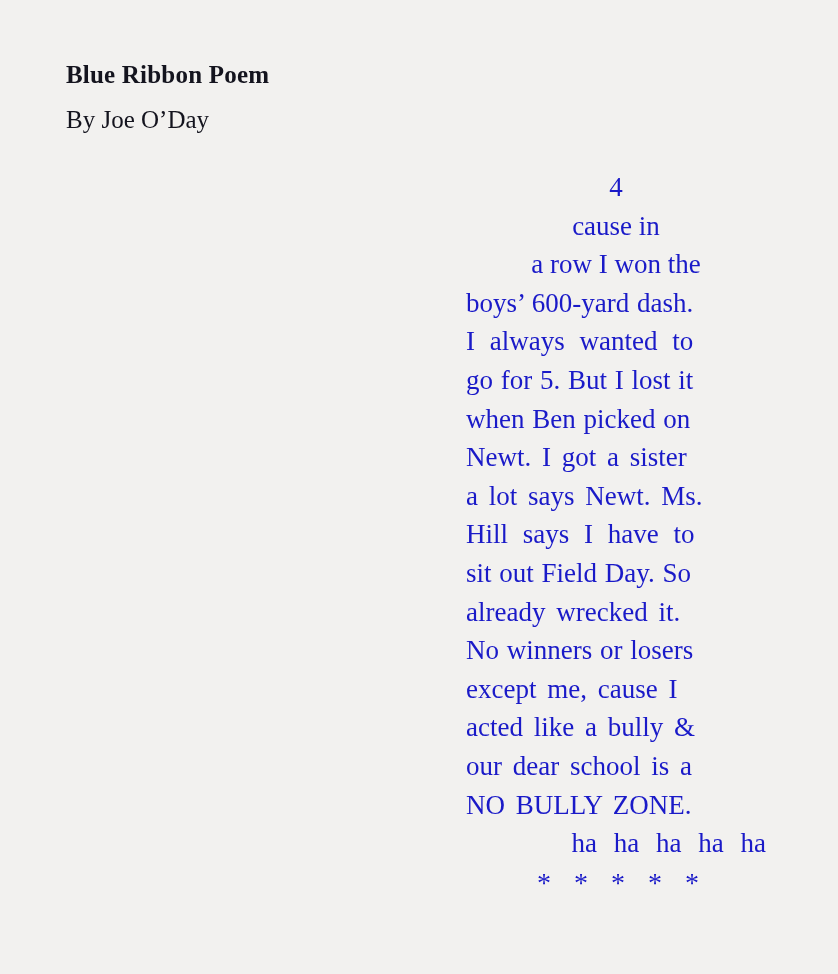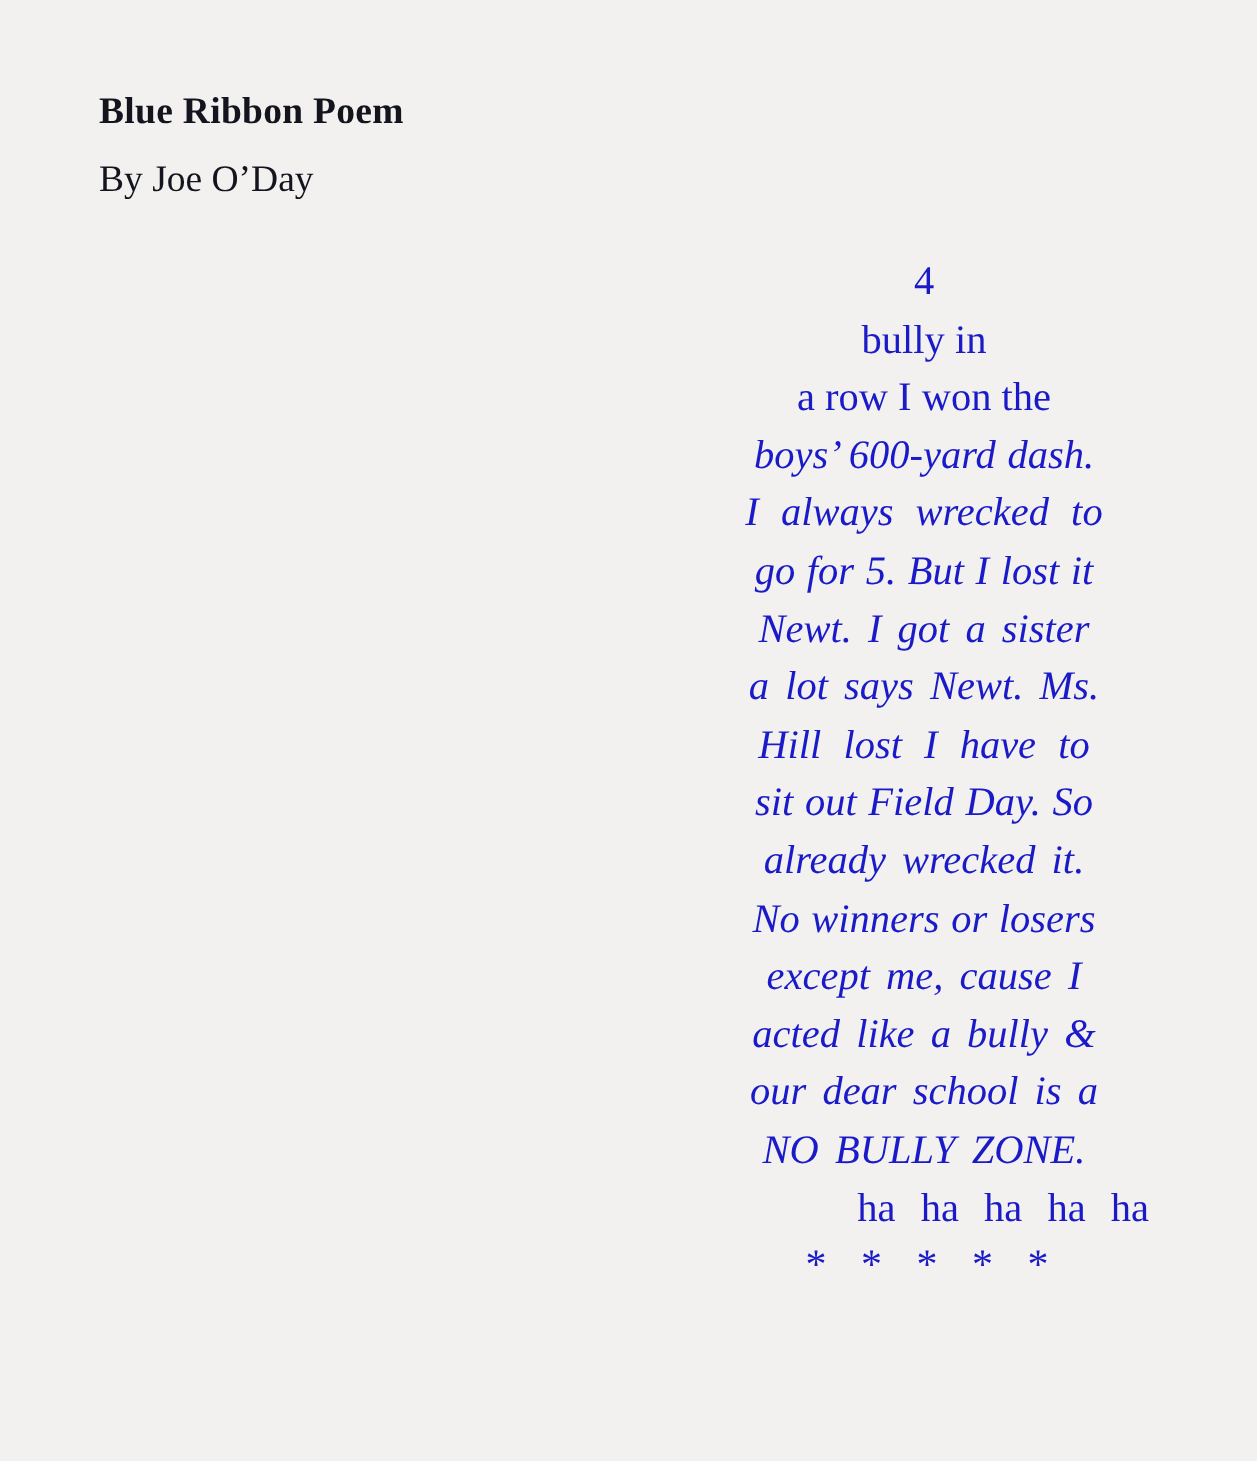--- a/index.html
+++ b/index.html
@@ -58,21 +58,21 @@
     font-size: 27px;
     line-height: 38.6px;
   }
   .poem-line {
     display: block;
     white-space: nowrap;
   }
   
   .c  { text-align: center; }
   
-  .j  { text-align: center; font-style: italic; }
+  .j  { text-align: left; }
 
   
   .sp1 { word-spacing: 1px; }
   .sp2 { word-spacing: 4px; }
   .sp3 { word-spacing: 8px; }
 
   .stars {
     display: block;
     text-align: center;
     word-spacing: 16px;
@@ -92,28 +92,29 @@
 
 <div class="page">
 
   <div class="header">
     <div class="poem-title">Blue Ribbon Poem</div>
     <div class="poem-byline">By Joe O’Day</div>
   </div>
 
   <div class="poem-body">
     <span class="poem-line c">4</span>
-    <span class="poem-line c">bully in</span>
+    <span class="poem-line c">cause in</span>
     <span class="poem-line c">a row I won the</span>
     <span class="poem-line j sp1">boys’ 600-yard dash.</span>
-    <span class="poem-line j sp3">I always wrecked to</span>
+    <span class="poem-line j sp3">I always wanted to</span>
     <span class="poem-line j sp1">go for 5. But I lost it</span>
+    <span class="poem-line j sp1">when Ben picked on</span>
     <span class="poem-line j sp2">Newt. I got a sister</span>
     <span class="poem-line j sp2">a lot says Newt. Ms.</span>
-    <span class="poem-line j sp3">Hill lost I have to</span>
+    <span class="poem-line j sp3">Hill says I have to</span>
     <span class="poem-line j sp1">sit out Field Day. So</span>
     <span class="poem-line j sp2">already wrecked it.</span>
     <span class="poem-line j sp1">No winners or losers</span>
     <span class="poem-line j sp2">except me, cause I</span>
     <span class="poem-line j sp2">acted like a bully &amp;</span>
     <span class="poem-line j sp2">our dear school is a</span>
     <span class="poem-line j sp2">NO BULLY ZONE.</span>
     <span class="poem-line haline">ha ha ha ha ha</span>
     <span class="stars">* * * * *</span>
   </div>

